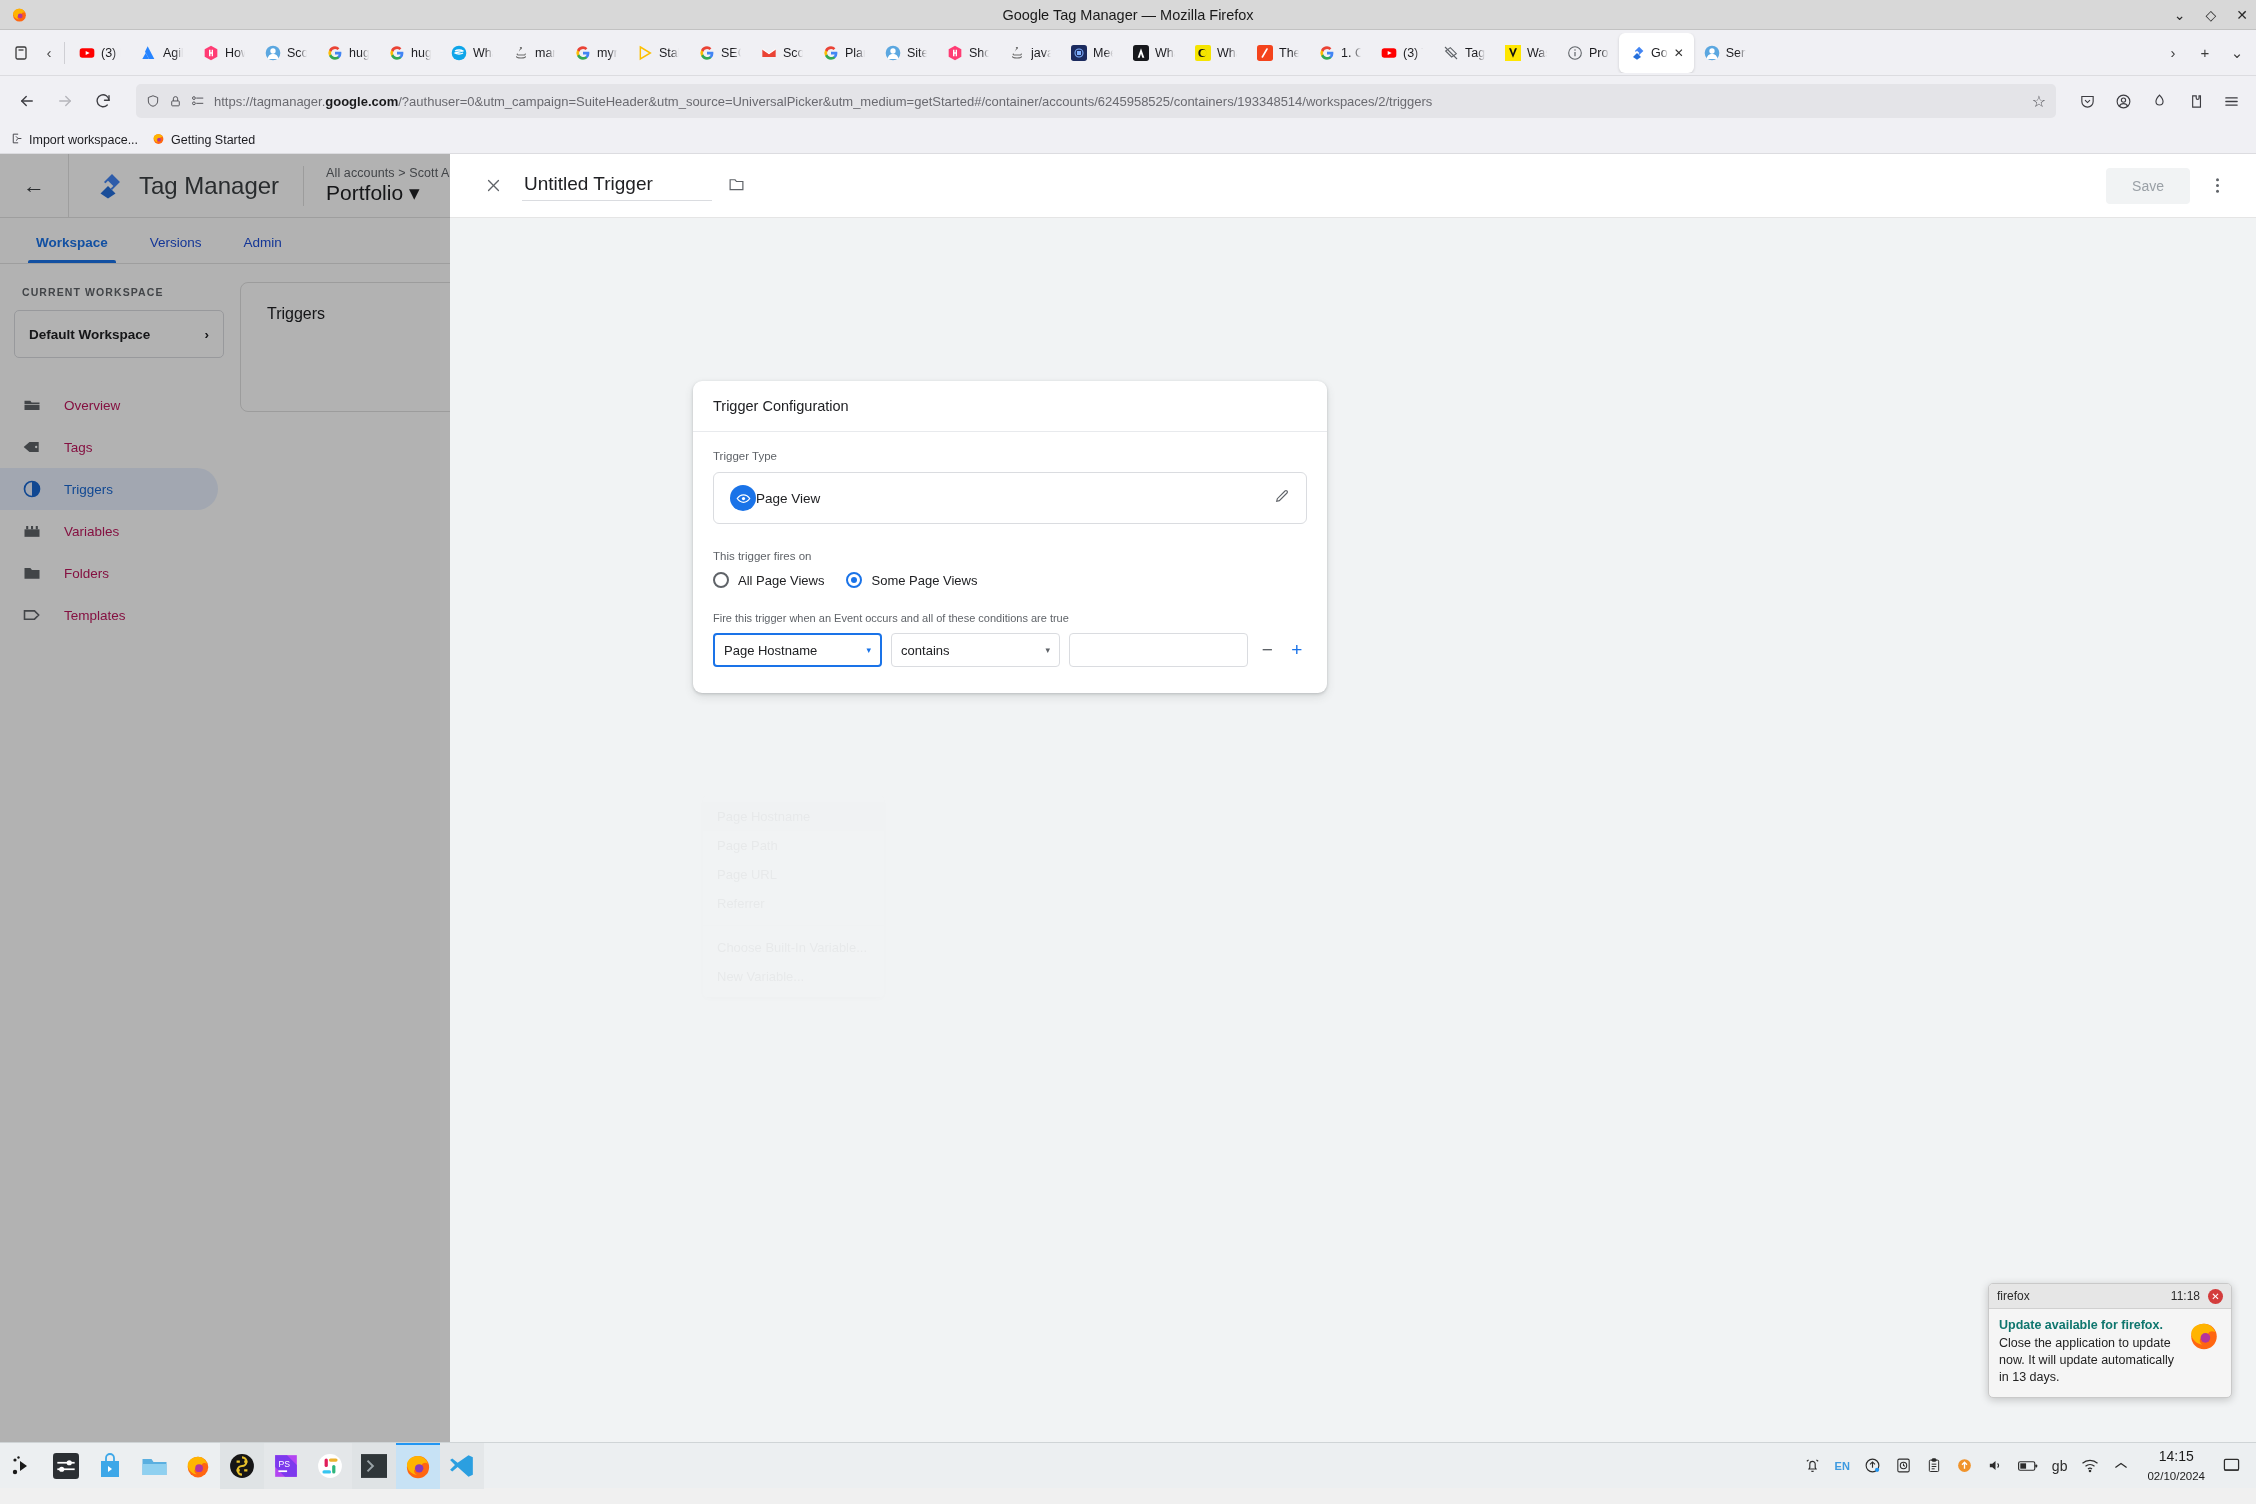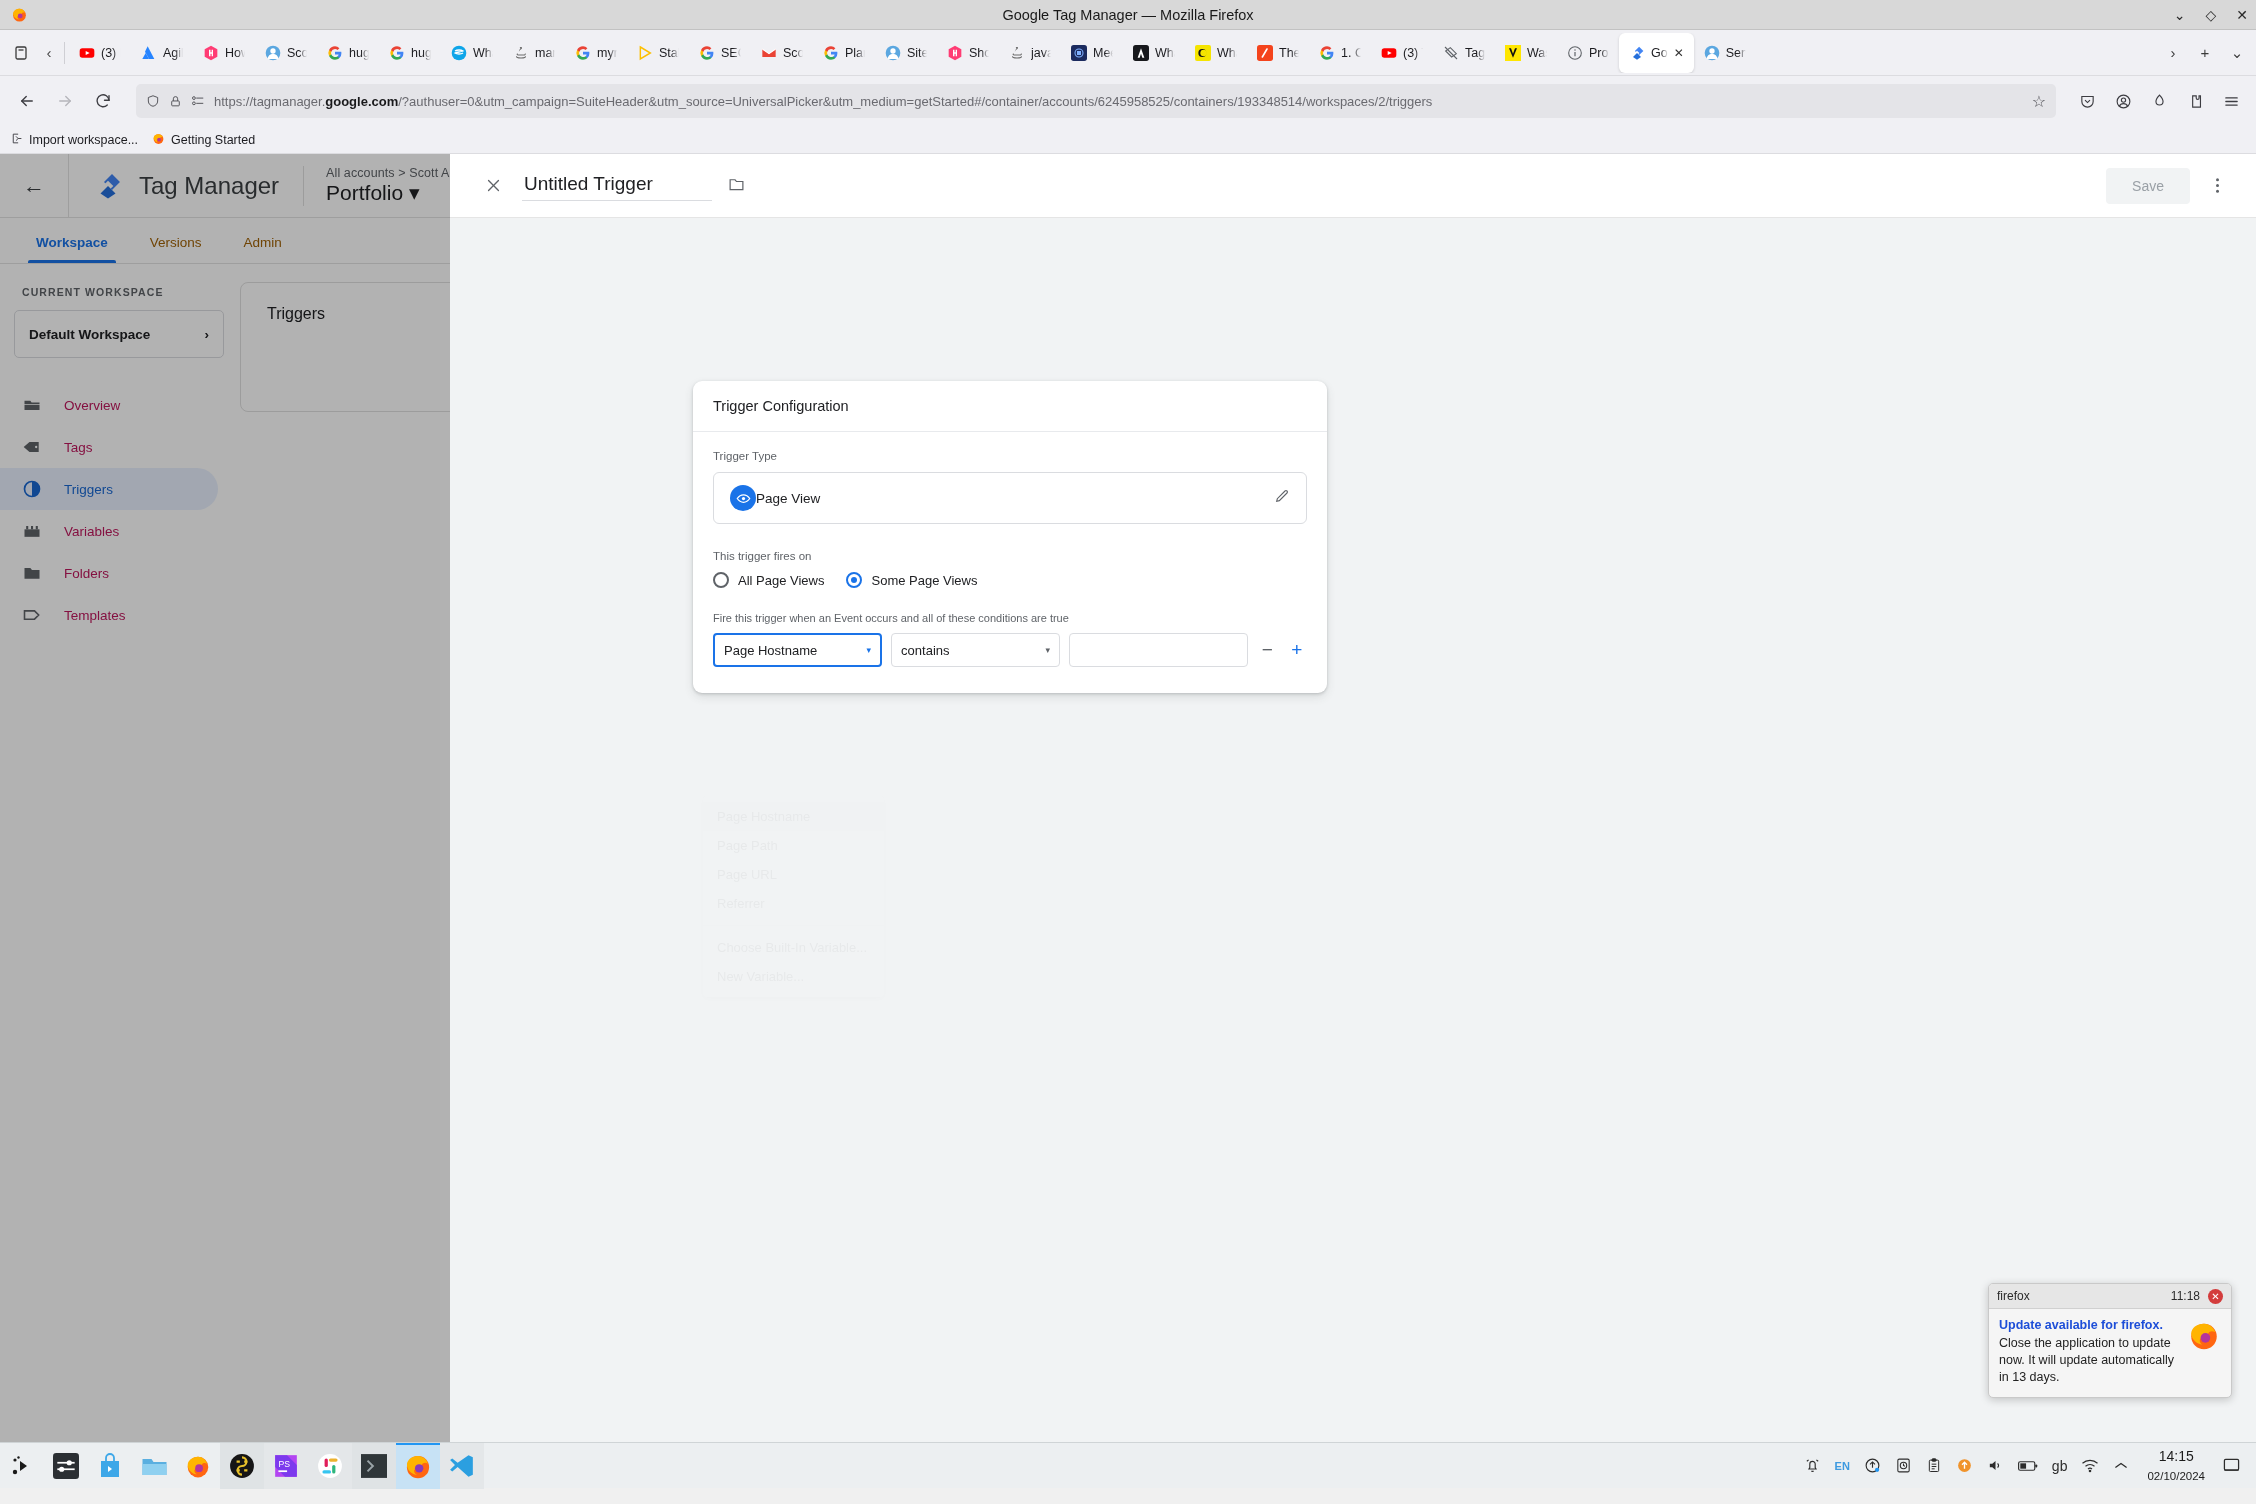--- a/index.html
+++ b/index.html
@@ -78,21 +78,21 @@
   .gtm-vsep { width:1px; height:40px; background:#e0e0e0; }
   .gtm-acct { padding-left:22px; }
   .gtm-crumb { font-size:12.5px; color:#5f6368; letter-spacing:.1px;}
   .gtm-portfolio { font-size:21px; color:#202124; margin-top:1px; }
   .gtm-search {
     margin-left:44px; width:420px; height:46px; background:#f1f3f4; border-radius:5px;
     display:flex; align-items:center; gap:14px; padding:0 16px; color:#5f6368;
   }
   .gtm-search span { font-size:14.5px; color:#80868b; }
   .gtm-tabs { height:46px; display:flex; align-items:flex-end; border-bottom:1px solid #e3e3e3; padding-left:18px; gap:6px;}
-  .gtm-tab { font-size:13.5px; color:#a16207; padding:0 18px 13px; position:relative; }
+  .gtm-tab { font-size:13.5px; color:#1d4ed8; padding:0 18px 13px; position:relative; }
   .gtm-tab.active { color:#1a73e8; font-weight:600;}
   .gtm-tab.active::after { content:""; position:absolute; left:10px; right:10px; bottom:0; height:3px; background:#1a73e8; border-radius:2px 2px 0 0;}
   .gtm-body { display:flex; height:calc(100% - 111px); }
   .gtm-side { width:240px; padding-top:22px; }
   .side-cap { font-size:10.5px; letter-spacing:1.1px; color:#5f6368; font-weight:700; padding:0 0 12px 22px;}
   .ws-box {
     margin:0 16px 0 14px; height:48px; border:1px solid #dadce0; border-radius:5px; background:#fff;
     display:flex; align-items:center; justify-content:space-between; padding:0 14px;
   }
   .ws-box span { font-size:13.5px; color:#202124; font-weight:700;}
@@ -186,21 +186,21 @@
   }
   .toast-head {
     height:25px; background:#e6e6e6; display:flex; align-items:center;
     padding:0 8px; gap:8px; border-bottom:1px solid #d0d0d0;
   }
   .toast-app { font-size:12px; color:#2b2b2b; }
   .toast-time { font-size:12px; color:#2b2b2b; margin-left:auto; }
   .toast-x { width:15px;height:15px;border-radius:50%;background:#d33c3c;color:#fff;font-size:10px;display:flex;align-items:center;justify-content:center;}
   .toast-body { display:flex; gap:8px; padding:9px 10px 11px; }
   .toast-txt { flex:1 1 auto; }
-  .toast-title { font-size:12.5px; font-weight:700; color:#1d4ed8; margin-bottom:3px;}
+  .toast-title { font-size:12.5px; font-weight:700; color:#0f766e; margin-bottom:3px;}
   .toast-msg { font-size:12.5px; color:#222; line-height:1.35;}
   
   .taskbar {
     height:46px; background:#eceff1; display:flex; align-items:center;
     border-top:1px solid #cfd4d6;
   }
   .tb-apps { display:flex; align-items:center; height:46px; }
   .tb-app { width:44px; height:46px; display:flex; align-items:center; justify-content:center; position:relative;}
   .tb-app.bg1 { background:#dfe3e5; }
   .tb-app.bg2 { background:#e4e7e9; }

